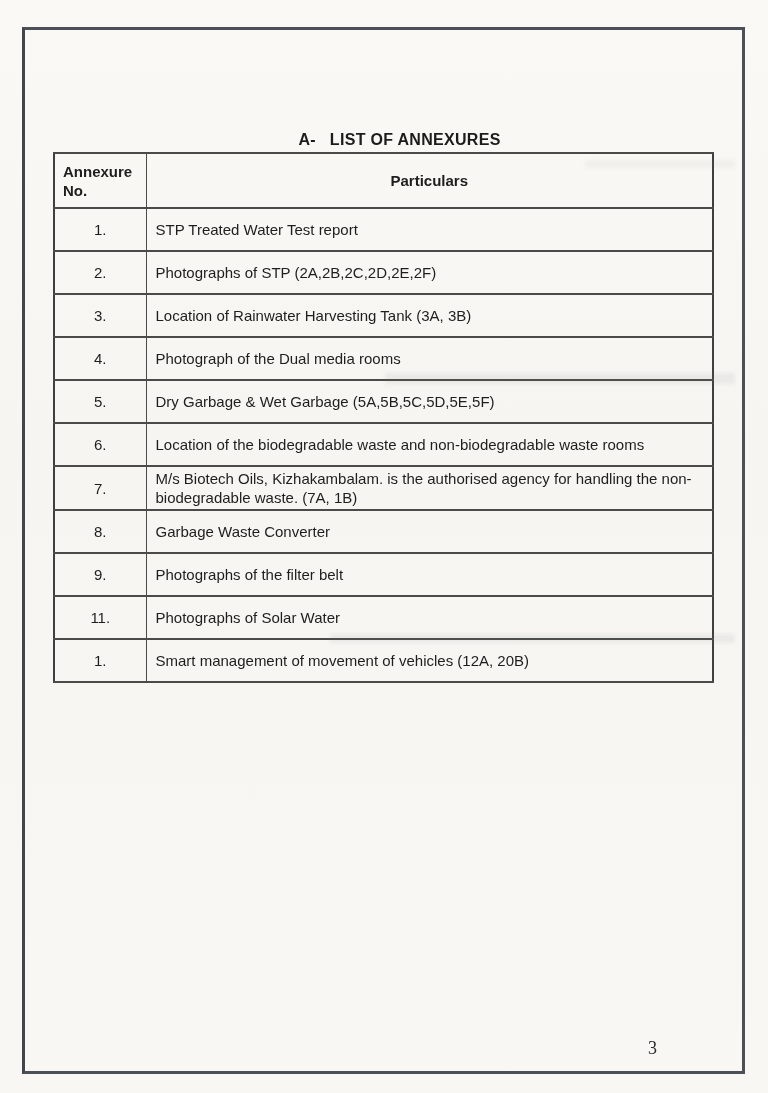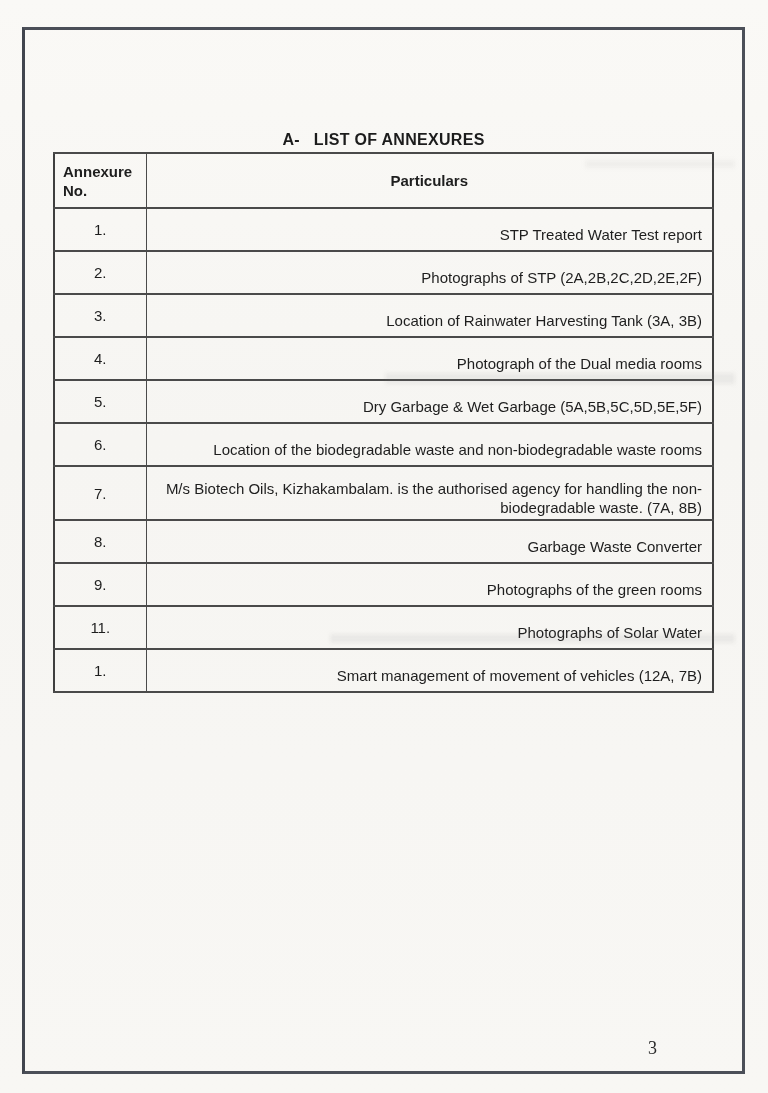--- a/index.html
+++ b/index.html
@@ -19,21 +19,21 @@
   .border-frame {
     position: absolute;
     left: 22px; top: 27px;
     width: 723px; height: 1047px;
     border: 3px solid #4b4f58;
     border-left-color: #41454e;
     background: transparent;
   }
   .doc-title {
     position: absolute;
-    left: 53px; top: 131px;
+    left: 69px; top: 131px;
     width: 661px;
     text-align: center;
     font-weight: bold;
     font-size: 16px;
     color: #1c1c1c;
     letter-spacing: 0.3px;
   }
   .doc-title .prefix { margin-right: 14px; }
   table.annexure {
     position: absolute;
@@ -66,22 +66,22 @@
     font-weight: bold;
     font-size: 15.5px;
     height: 55px;
   }
   td.no {
     text-align: center;
     height: 43px;
     padding: 2px;
   }
   td.part {
-    text-align: right;
-    padding: 12px 10px 2px 9px;
+    text-align: left;
+    padding: 2px 10px 2px 9px;
     height: 43px;
   }
   .page-number {
     position: absolute;
     left: 648px; top: 1038px;
     font-family: "Liberation Serif", serif;
     font-size: 18px;
     color: #2a2a2a;
   }
   .smudge {
@@ -135,37 +135,37 @@
       <tr>
         <td class="no">5.</td>
         <td class="part">Dry Garbage &amp; Wet Garbage (5A,5B,5C,5D,5E,5F)</td>
       </tr>
       <tr>
         <td class="no">6.</td>
         <td class="part">Location of the biodegradable waste and non-biodegradable waste rooms</td>
       </tr>
       <tr>
         <td class="no">7.</td>
-        <td class="part">M/s Biotech Oils, Kizhakambalam. is the authorised agency for handling the non-biodegradable waste. (7A, 8B)</td>
+        <td class="part">M/s Biotech Oils, Kizhakambalam. is the authorised agency for handling the non-biodegradable waste. (7A, 1B)</td>
       </tr>
       <tr>
         <td class="no">8.</td>
         <td class="part">Garbage Waste Converter</td>
       </tr>
       <tr>
         <td class="no">9.</td>
-        <td class="part">Photographs of the green rooms</td>
+        <td class="part">Photographs of the filter belt</td>
       </tr>
       <tr>
         <td class="no">11.</td>
         <td class="part">Photographs of Solar Water</td>
       </tr>
       <tr>
         <td class="no">1.</td>
-        <td class="part">Smart management of movement of vehicles (12A, 7B)</td>
+        <td class="part">Smart management of movement of vehicles (12A, 20B)</td>
       </tr>
     </tbody>
   </table>
 
   <div class="smudge s1"></div>
   <div class="smudge s2"></div>
   <div class="smudge s3"></div>
 
   <div class="page-number">3</div>
 </div>

